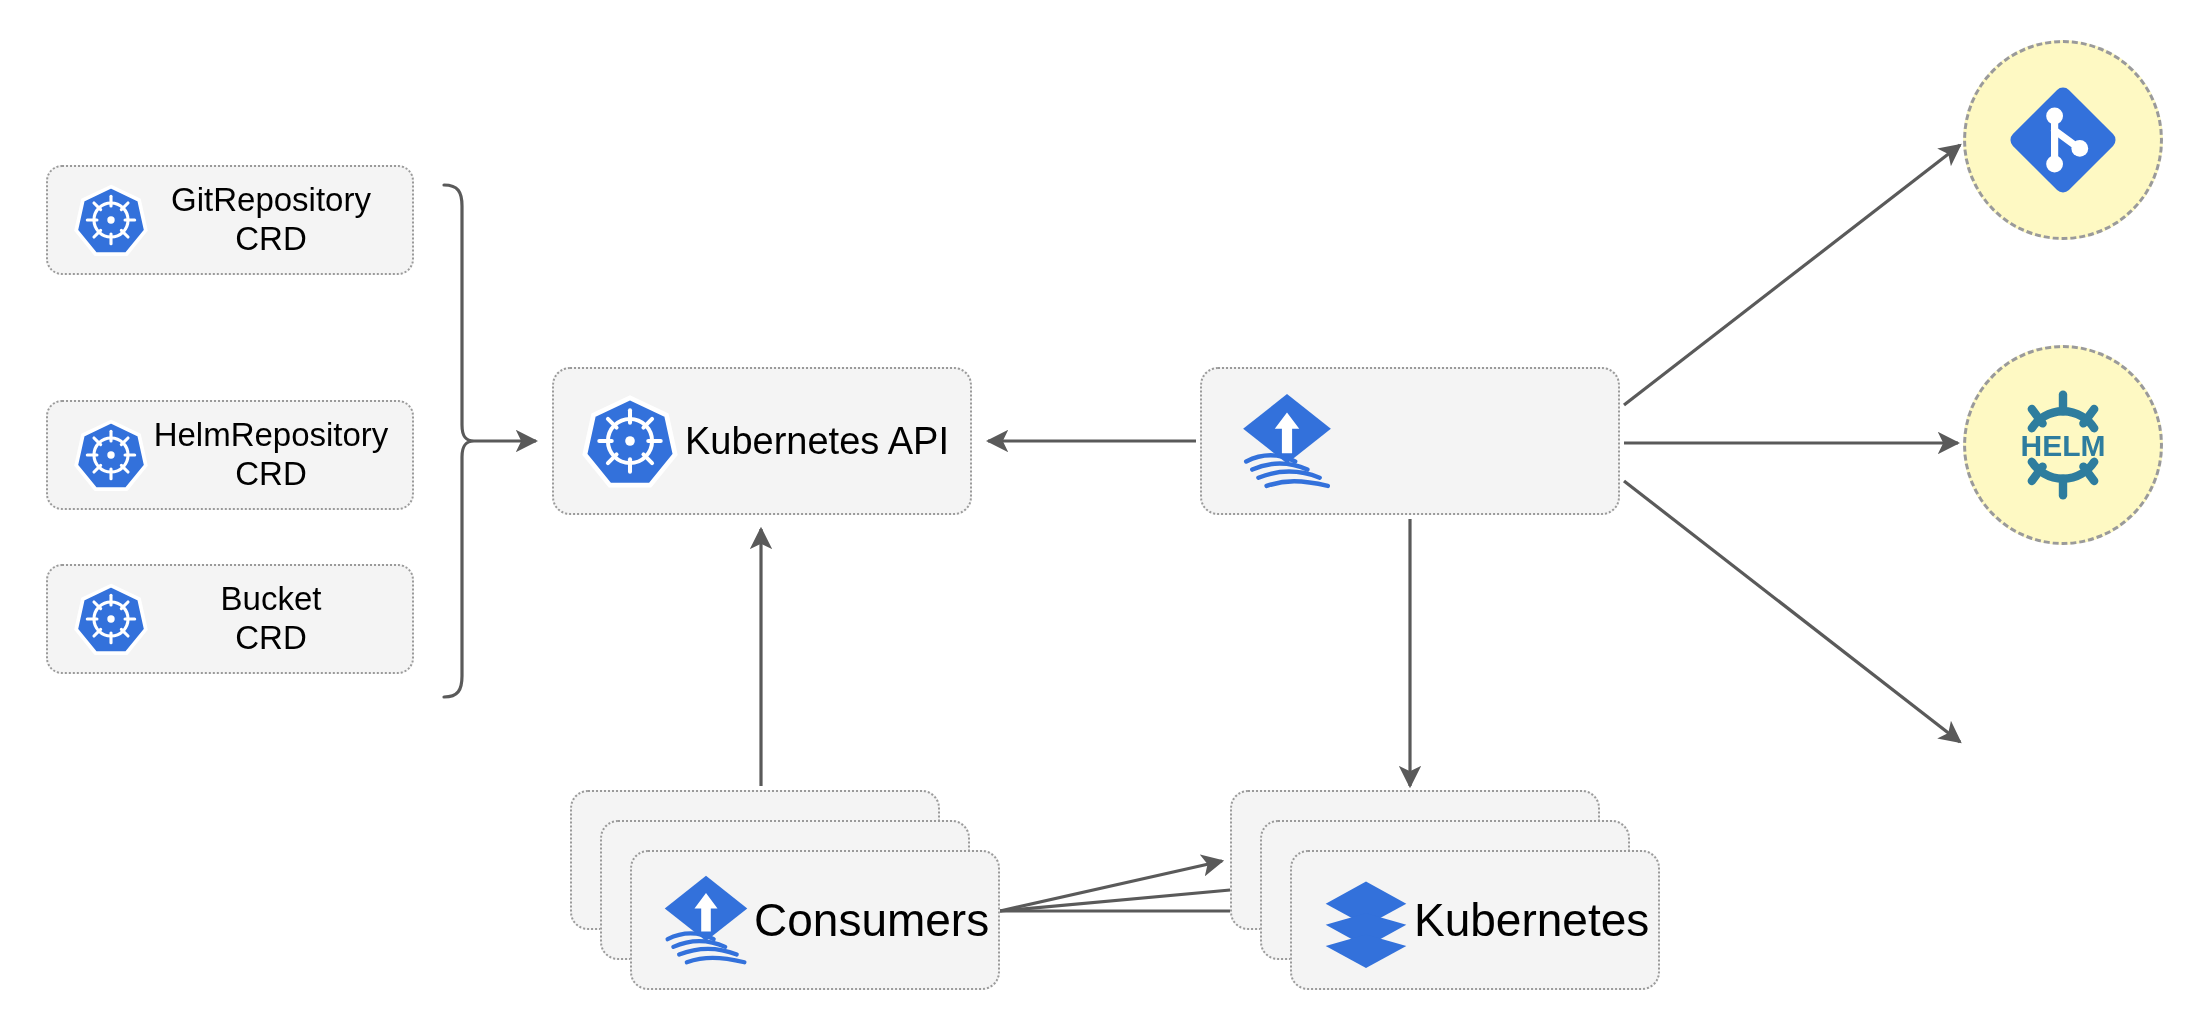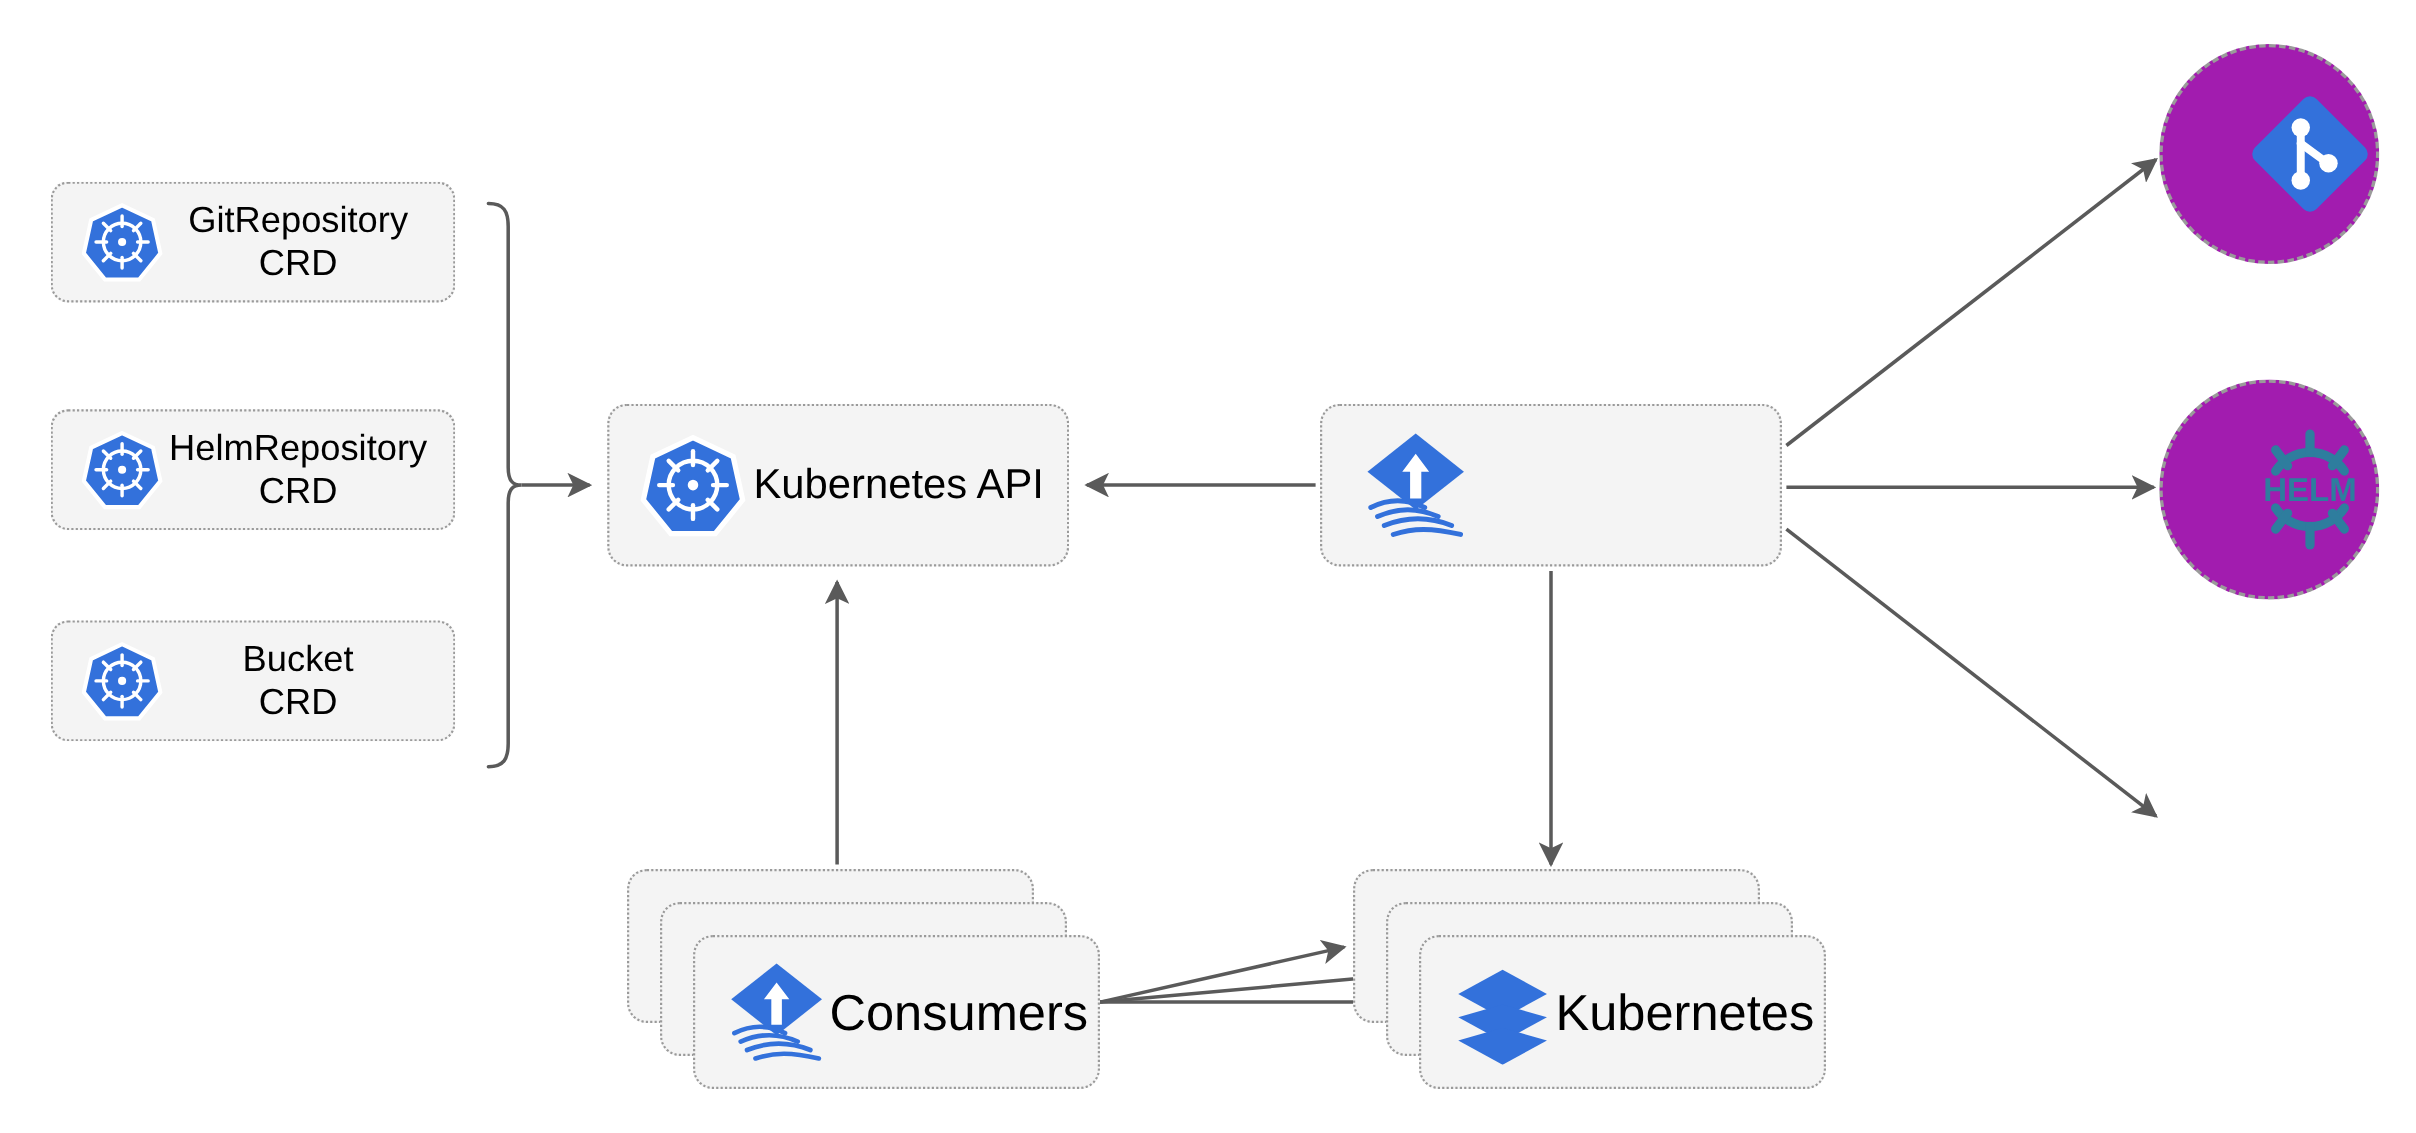--- a/index.html
+++ b/index.html
@@ -109,24 +109,24 @@
   #stack-artifacts { left: 1230px; top: 790px; }
 
   
   .ext {
     position: absolute;
     box-sizing: border-box;
     width: 200px;
     height: 200px;
     border: 3px dashed #9a9a9a;
     border-radius: 50%;
-    background: #a21caf;
+    background: #fef9c3;
     display: flex;
     align-items: center;
-    justify-content: flex-end;
+    justify-content: center;
   }
   #ext-git  { left: 1963px; top: 40px; }
   #ext-helm { left: 1963px; top: 345px; }
   #ext-s3   { left: 1963px; top: 650px; }
   .ext .icon-slot { width: 120px; height: 120px; }
 
   .icon-slot { display: block; }
   .icon-slot svg { display: block; width: 100%; height: 100%; }
 </style>
 </head>
@@ -186,21 +186,21 @@
           <line x1="73" y1="27" x2="64" y2="36"></line>
           <line x1="36" y1="64" x2="27" y2="73"></line>
         </g>
         <circle cx="50" cy="50" r="5" fill="#ffffff"></circle>
       </svg>
     </span>
     <span class="node-label">GitRepository
 CRD</span>
   </div>
 
-  <div class="node crd" id="crd-helmrepository" style="top:372px">
+  <div class="node crd" id="crd-helmrepository" style="top:400px">
     <span class="icon-slot">
       <svg viewBox="0 0 100 100">
         <path d="M50 5 L88 23 L97 64 L71 96 L29 96 L3 64 L12 23 Z" fill="#3371db" stroke="#ffffff" stroke-width="5"></path>
         <g fill="none" stroke="#ffffff" stroke-width="4.2" stroke-linecap="round">
           <circle cx="50" cy="50" r="23"></circle>
           <line x1="50" y1="18" x2="50" y2="31"></line>
           <line x1="50" y1="69" x2="50" y2="82"></line>
           <line x1="18" y1="50" x2="31" y2="50"></line>
           <line x1="69" y1="50" x2="82" y2="50"></line>
           <line x1="27" y1="27" x2="36" y2="36"></line>

